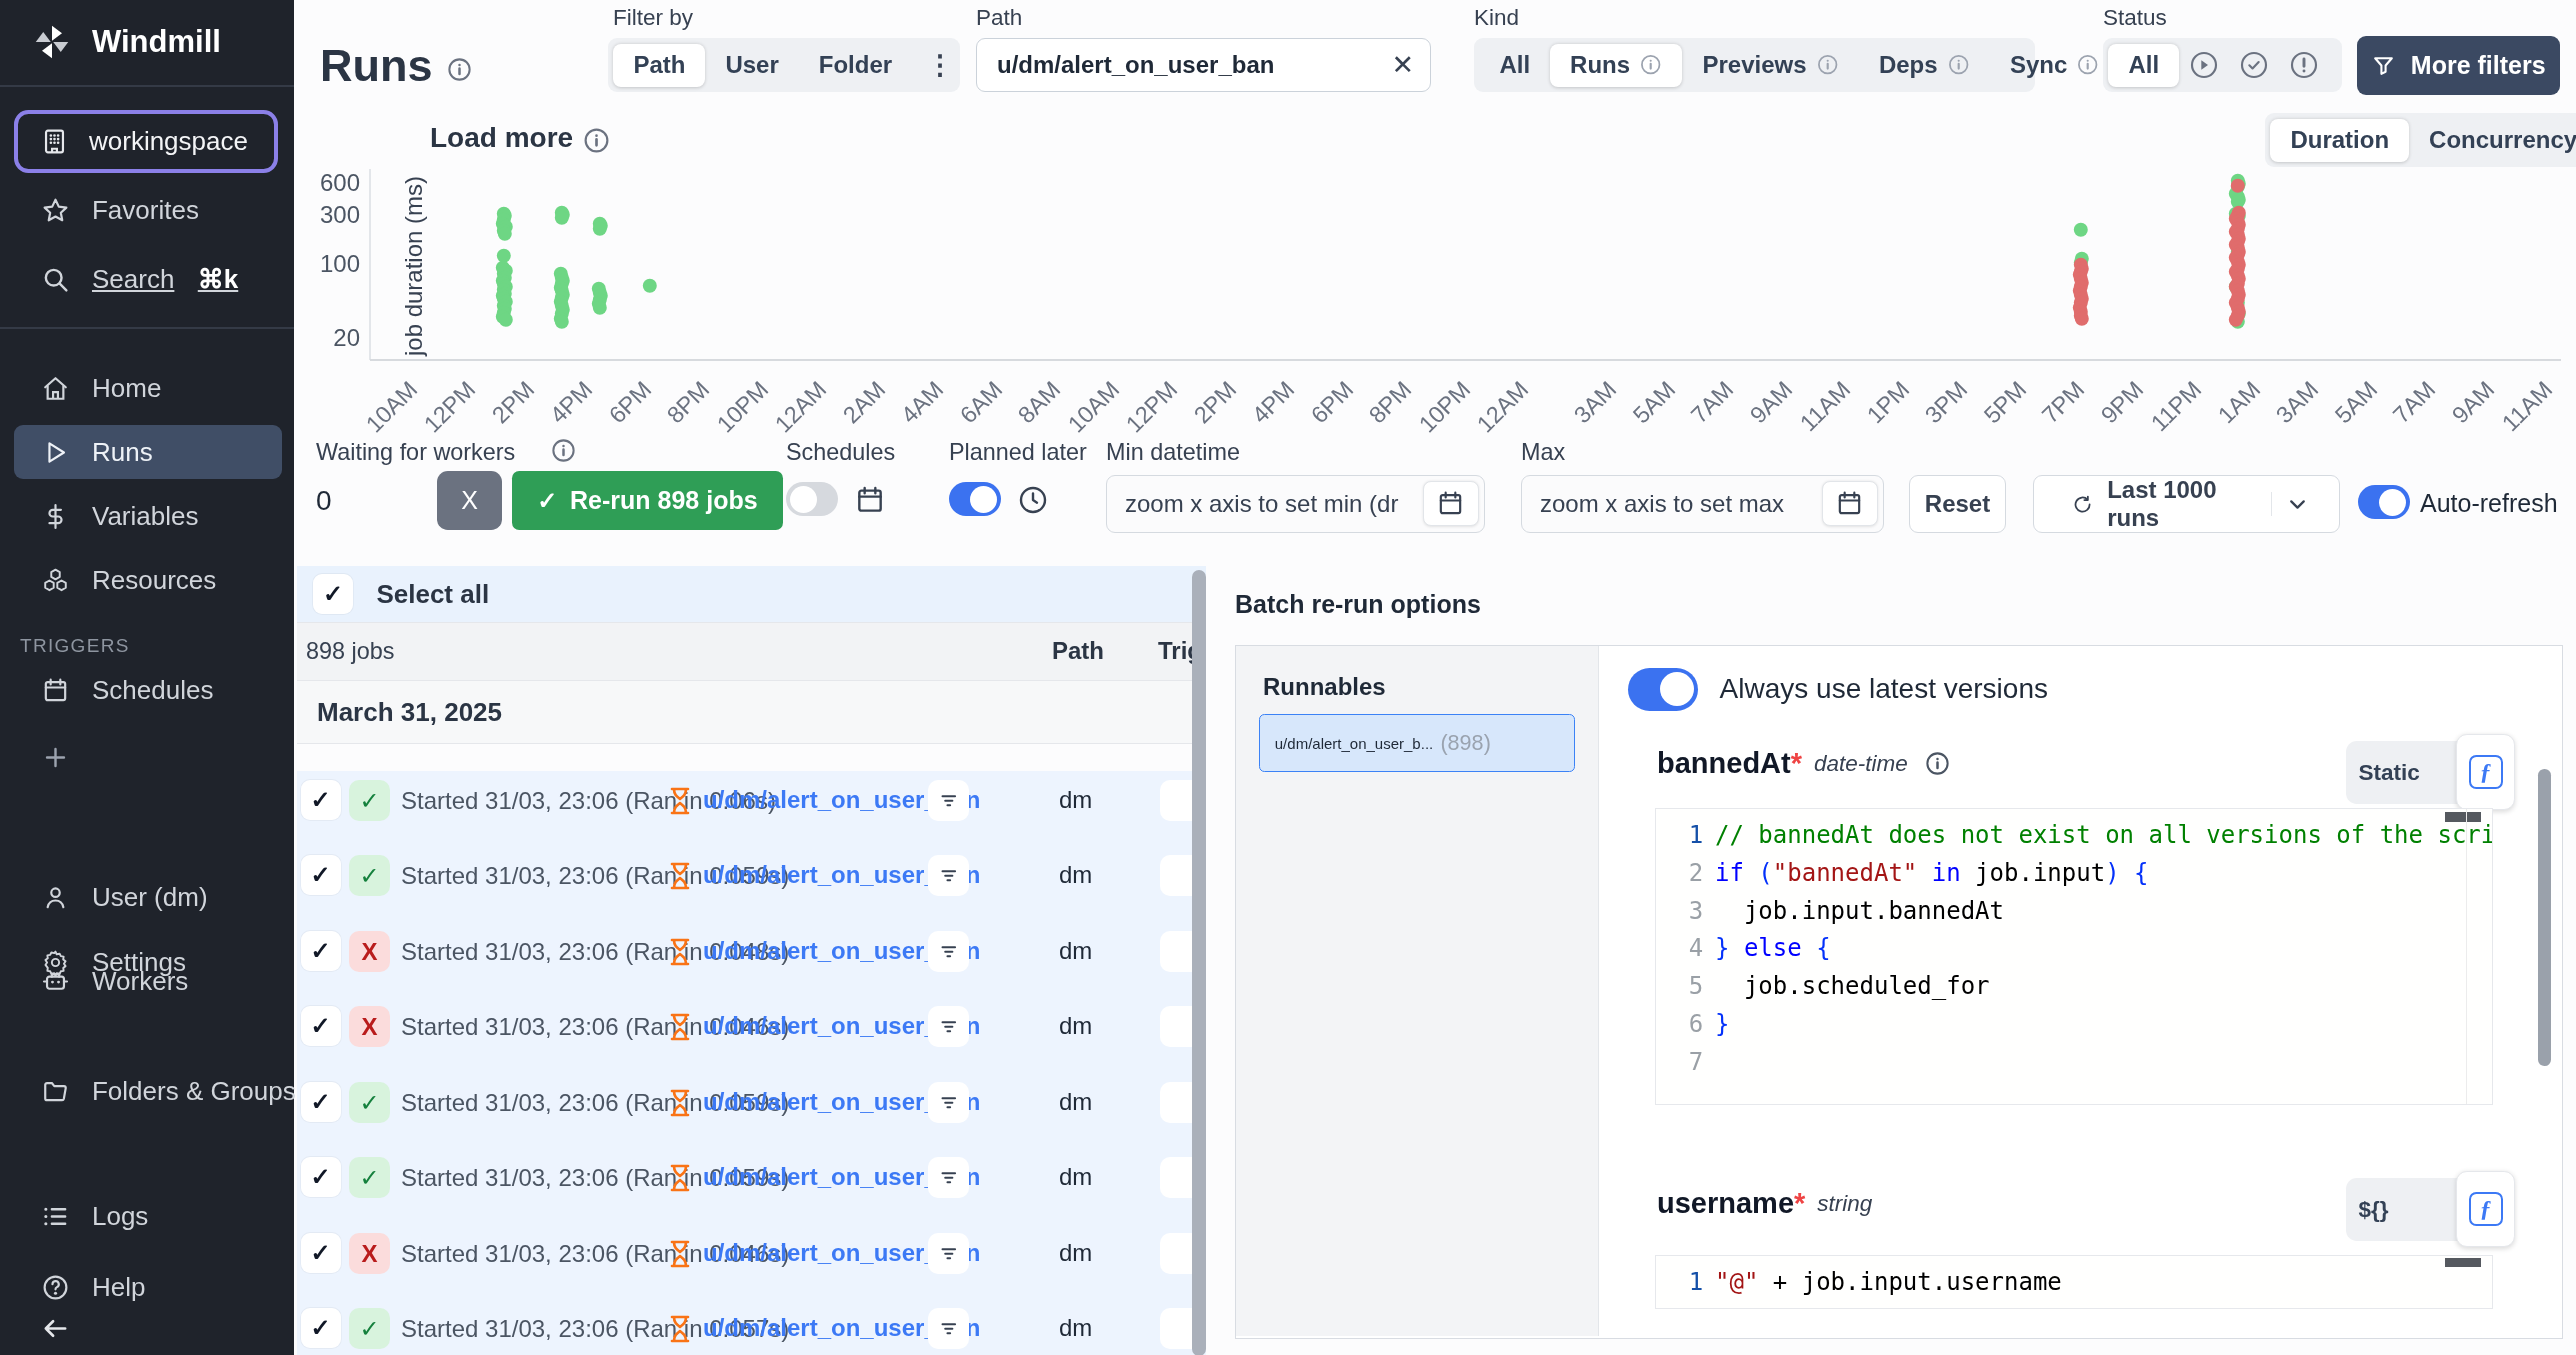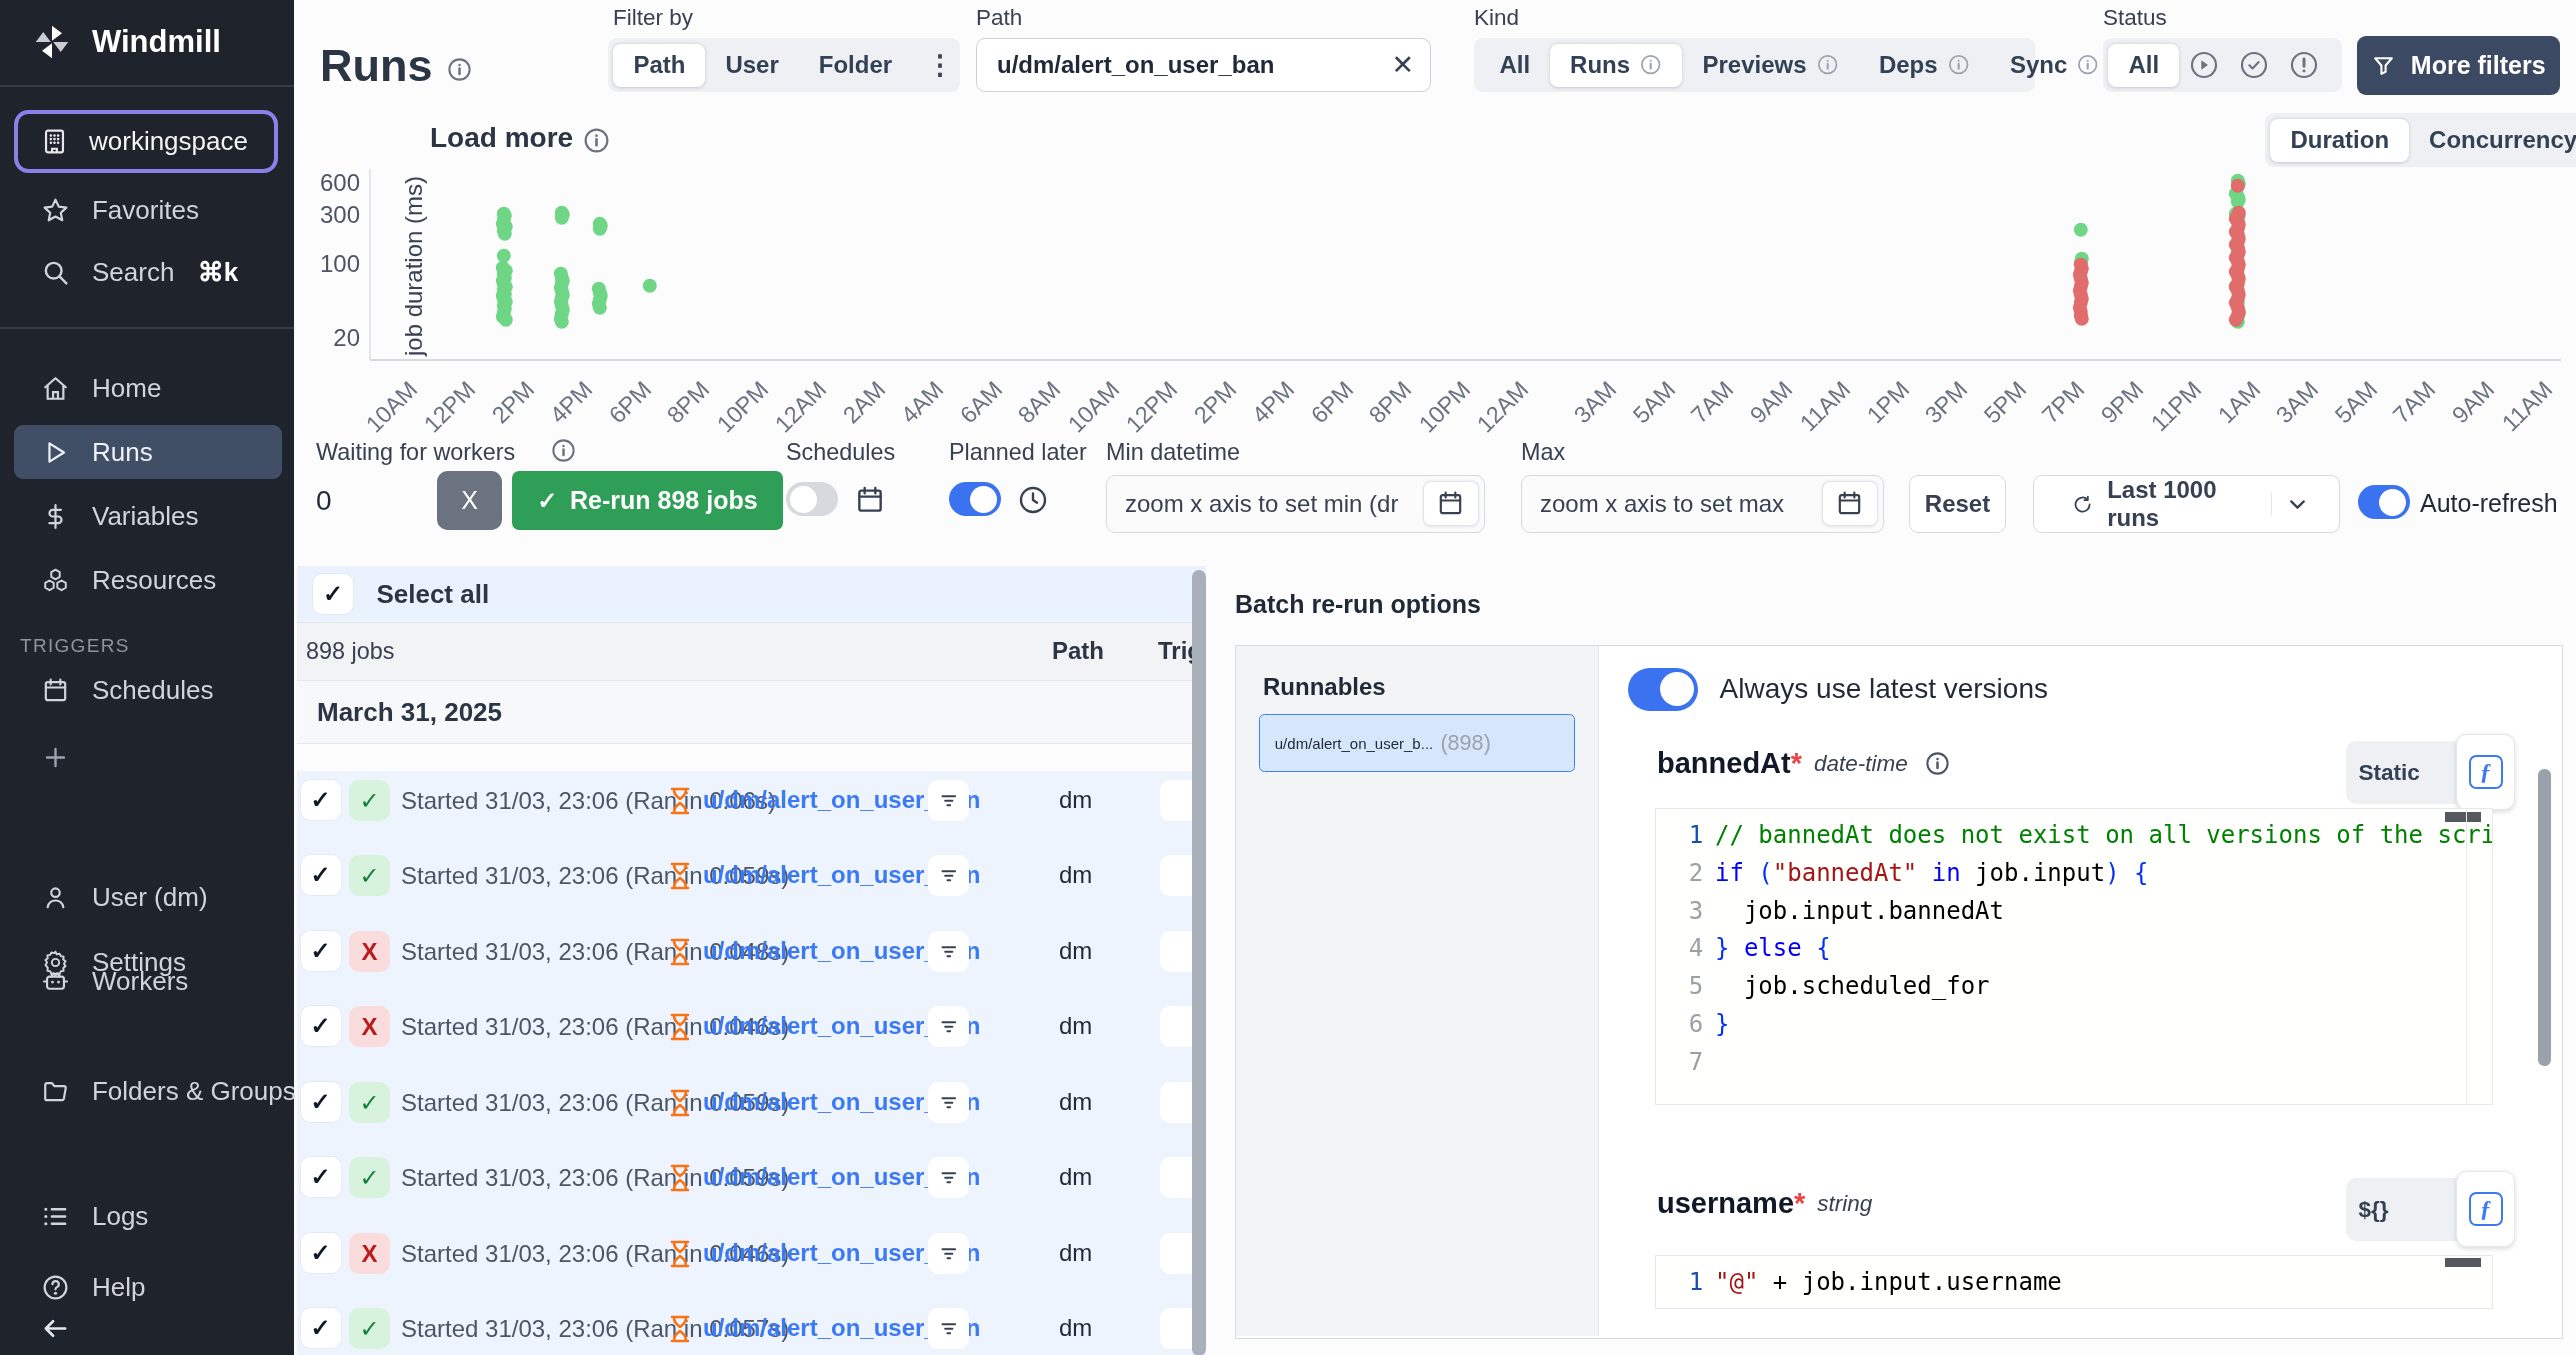--- a/index.html
+++ b/index.html
@@ -184,21 +184,21 @@
       </svg>
       <span>workingspace</span>
     </div>
     <div id="sb-top">
         <div class="sb-item" style="top: 183px;">
           <svg viewBox="0 0 24 24" fill="none" stroke="currentColor" stroke-width="1.8">
             <path d="M12 3l2.7 5.8 6.3.8-4.6 4.3 1.2 6.2L12 17l-5.6 3.1 1.2-6.2L3 9.6l6.3-.8z" stroke-linejoin="round"></path>
           </svg>
           <span class="lbl">Favorites</span>
         </div>
-        <div class="sb-item" style="top: 245px;">
+        <div class="sb-item" style="top: 252px; text-decoration: underline;">
           <svg viewBox="0 0 24 24" fill="none" stroke="currentColor" stroke-width="2">
             <circle cx="10.5" cy="10.5" r="6.5"></circle>
             <path d="M15.5 15.5L21 21" stroke-linecap="round"></path>
           </svg>
           <span class="lbl">Search</span>
           <span class="sb-shortcut">⌘k</span>
         </div>
       </div>
     <div class="sb-divider" style="top:327px"></div>
     <div id="sb-nav">

